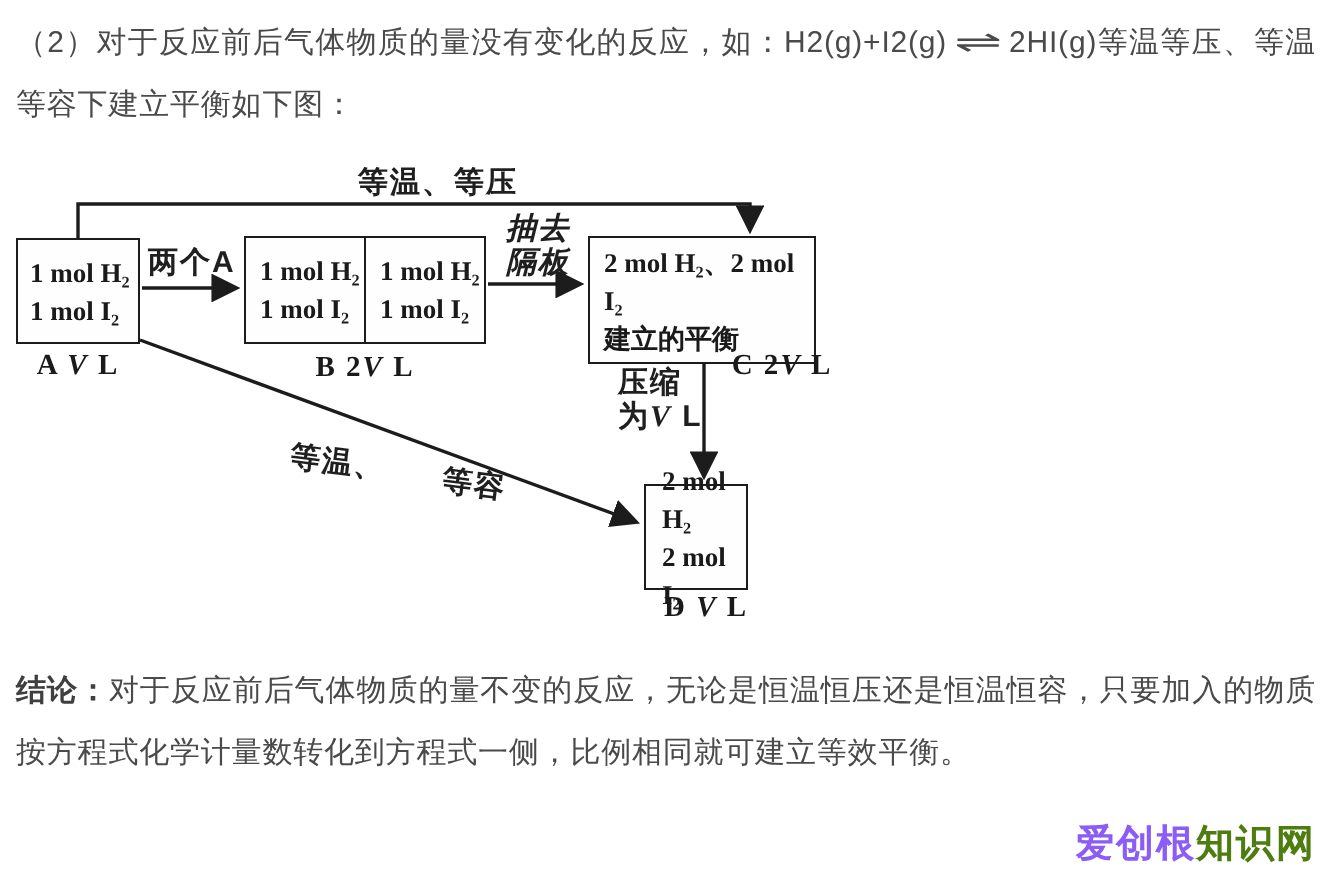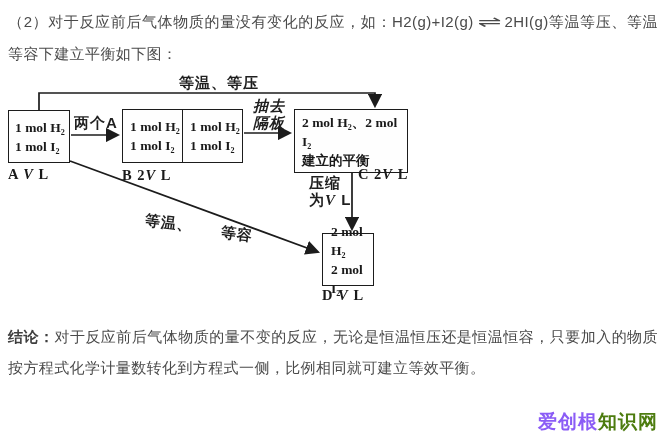--- a/index.html
+++ b/index.html
@@ -23,21 +23,21 @@
     display: inline-block;
     transform: scaleX(1.9);
     margin: 0 9px;
     font-family: "DejaVu Sans", sans-serif;
   }
   .analysis { margin-top: 7px; }
   .conclusion { margin-top: 16px; }
   .conclusion b { color: #3f3f3f; }
 
   
-  .diagram { position: relative; width: 668px; height: 232px; margin-top: 4px; }
+  .diagram { position: relative; width: 668px; height: 232px; margin-top: 14px; }
   .wires { position: absolute; left: 0; top: 0; width: 668px; height: 232px; }
 
   .dbox {
     position: absolute;
     border: 1.7px solid #1c1c1c;
     background: #fefefe;
     box-sizing: border-box;
     display: flex; flex-direction: column; justify-content: center;
     font-family: "Liberation Serif", "DejaVu Serif", serif;
     font-weight: 700; font-size: 13.5px; color: #1a1a1a;
@@ -47,21 +47,21 @@
   .box-b { left: 122px; top: 36px;  width: 121px; height: 54px; flex-direction: row; padding: 0; }
   .box-b .cell { flex: 1; display: flex; flex-direction: column; justify-content: center; padding-left: 7px; box-sizing: border-box; }
   .box-b .cell-r { border-left: 1.7px solid #1c1c1c; }
   .box-c { left: 294px; top: 36px;  width: 114px; height: 64px; padding-left: 7px; }
   .box-d { left: 322px; top: 160px; width: 52px;  height: 53px; padding-left: 8px; }
 
   .cap {
     position: absolute;
     font-family: "Liberation Serif", "DejaVu Serif", serif;
     font-weight: 700; font-size: 14.5px; color: #1a1a1a;
-    letter-spacing: 1px; white-space: nowrap;
+    text-align: center; letter-spacing: 1px; white-space: nowrap;
   }
   .cap .vit { font-style: italic; }
   .cap-a { left: 8px;   top: 93px;  width: 62px; }
   .cap-b { left: 122px; top: 94px;  width: 121px; }
   .cap-c { left: 358px; top: 93px;  width: 66px; }
   .cap-d { left: 322px; top: 214px; width: 62px; }
 
   .dlabel {
     position: absolute;
     font-weight: 700; font-size: 15px; color: #1f1f1f;

